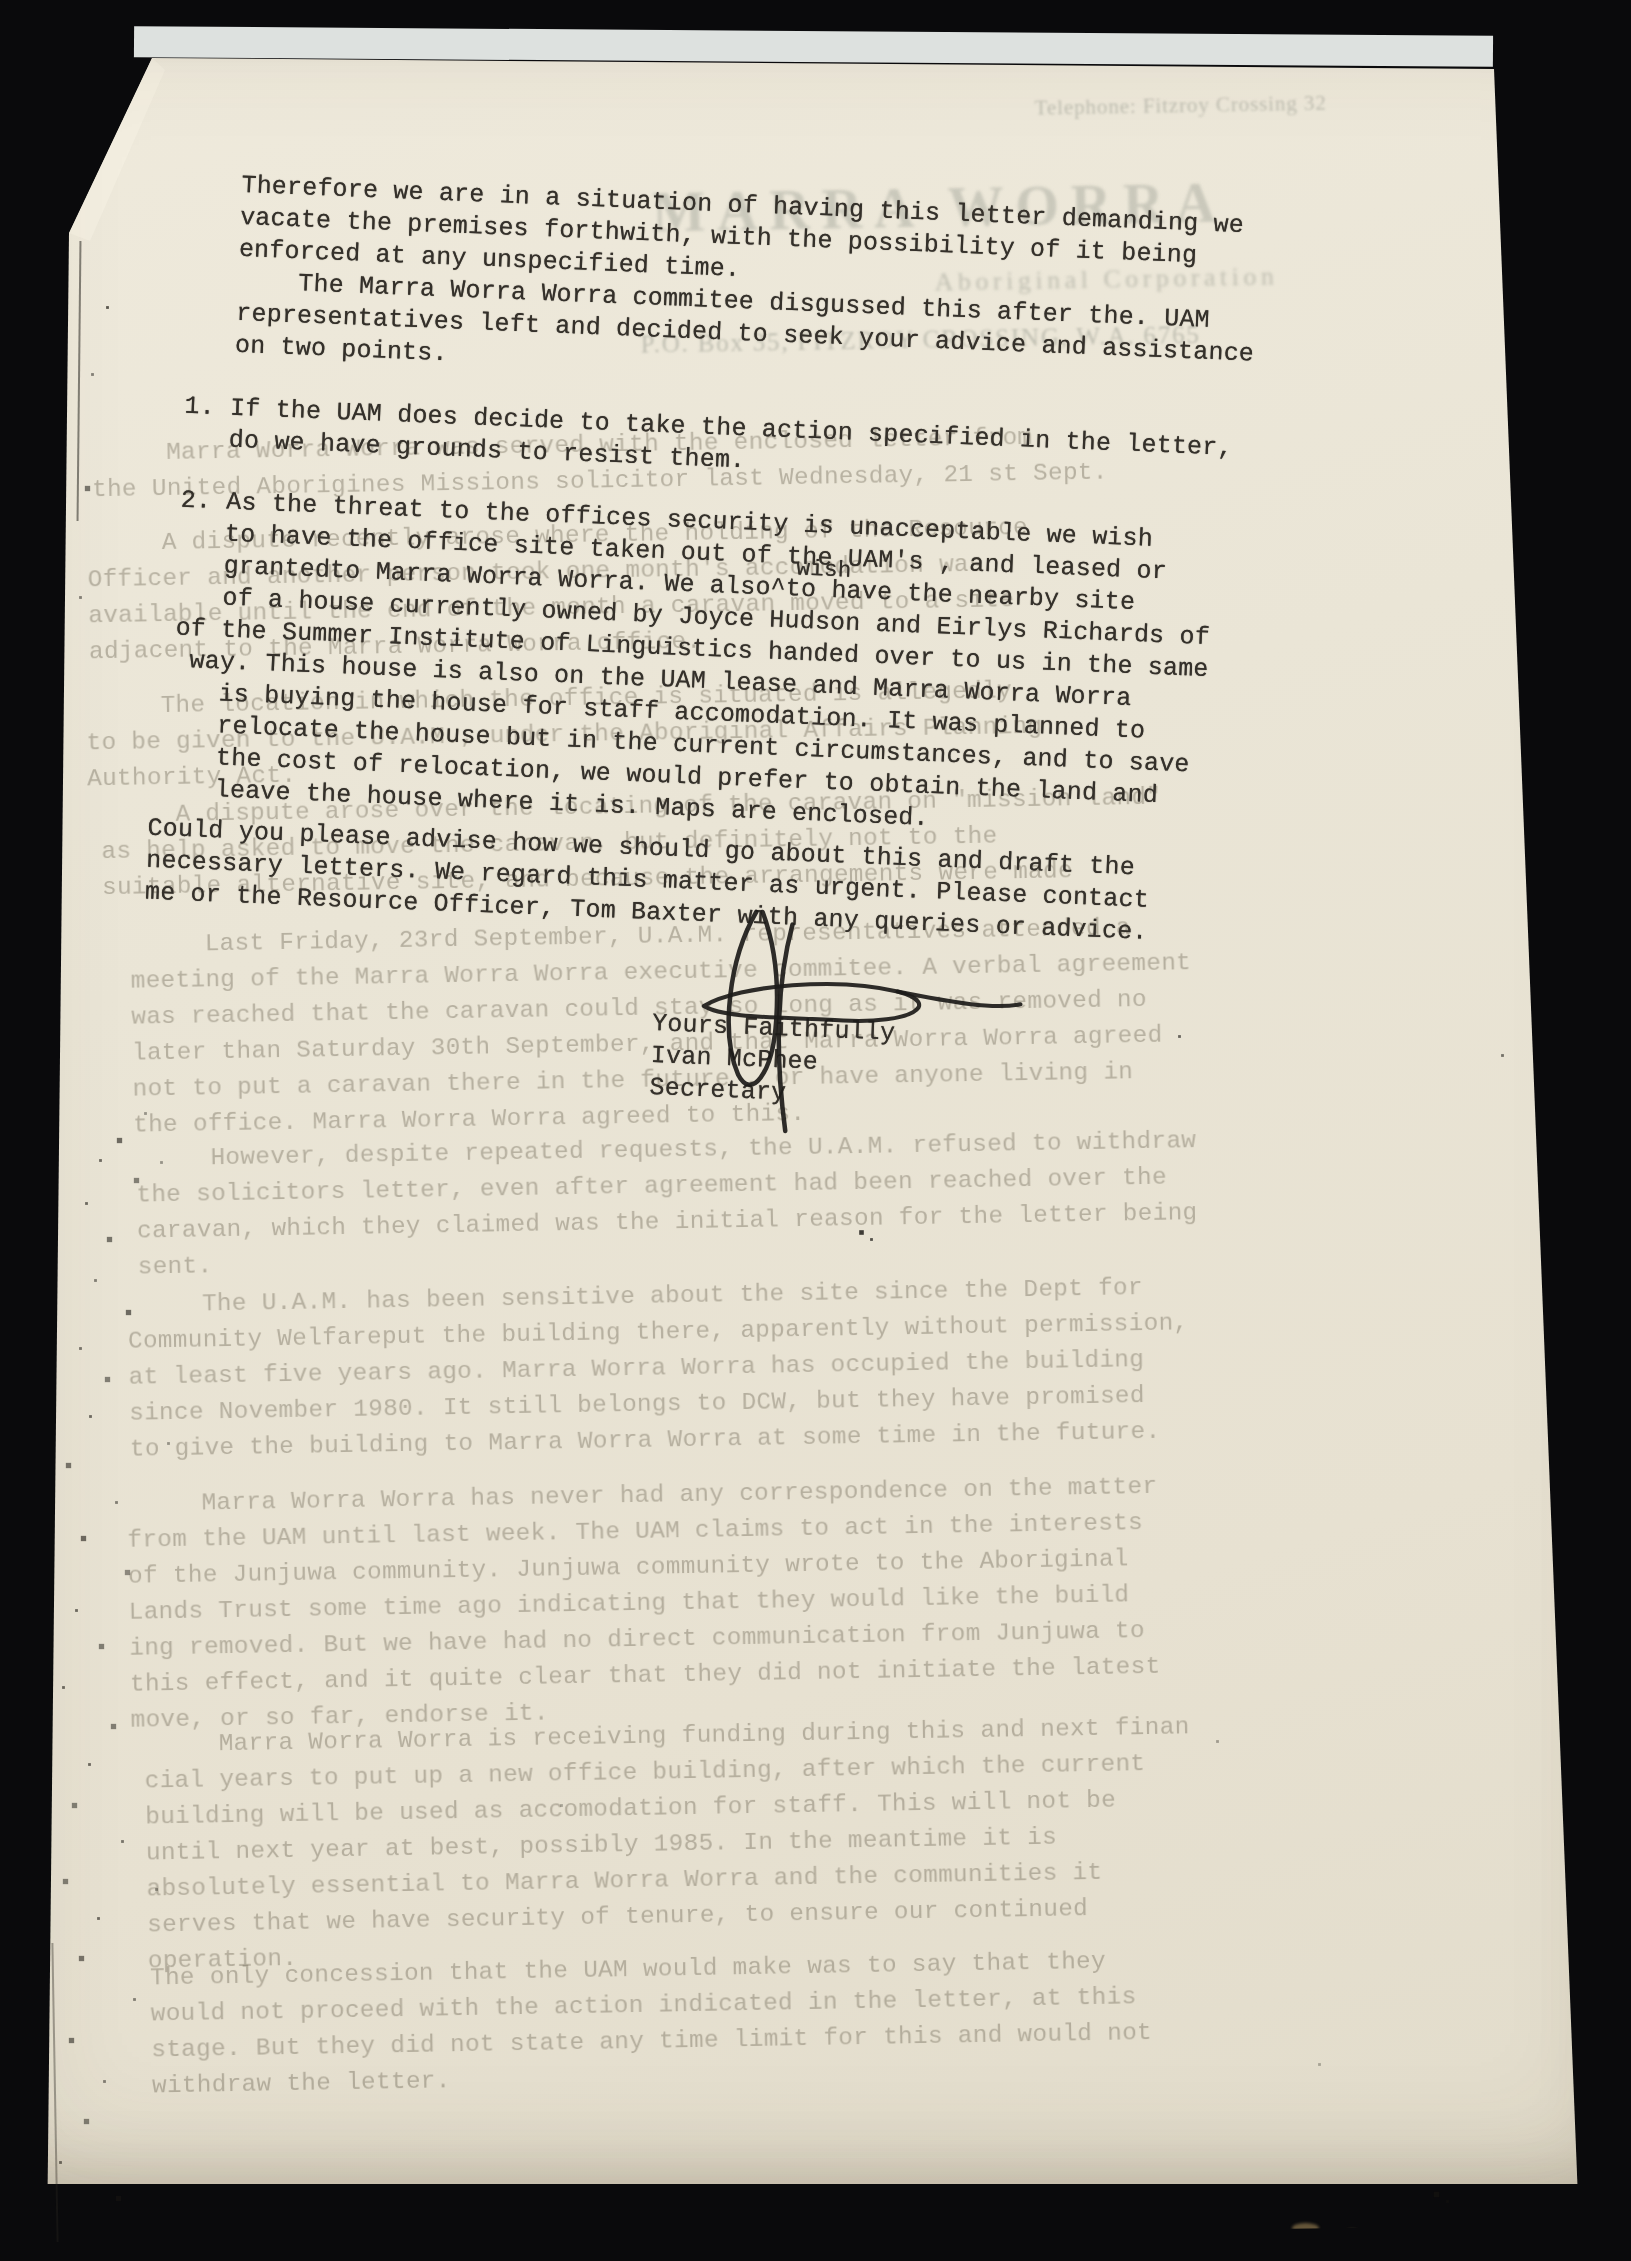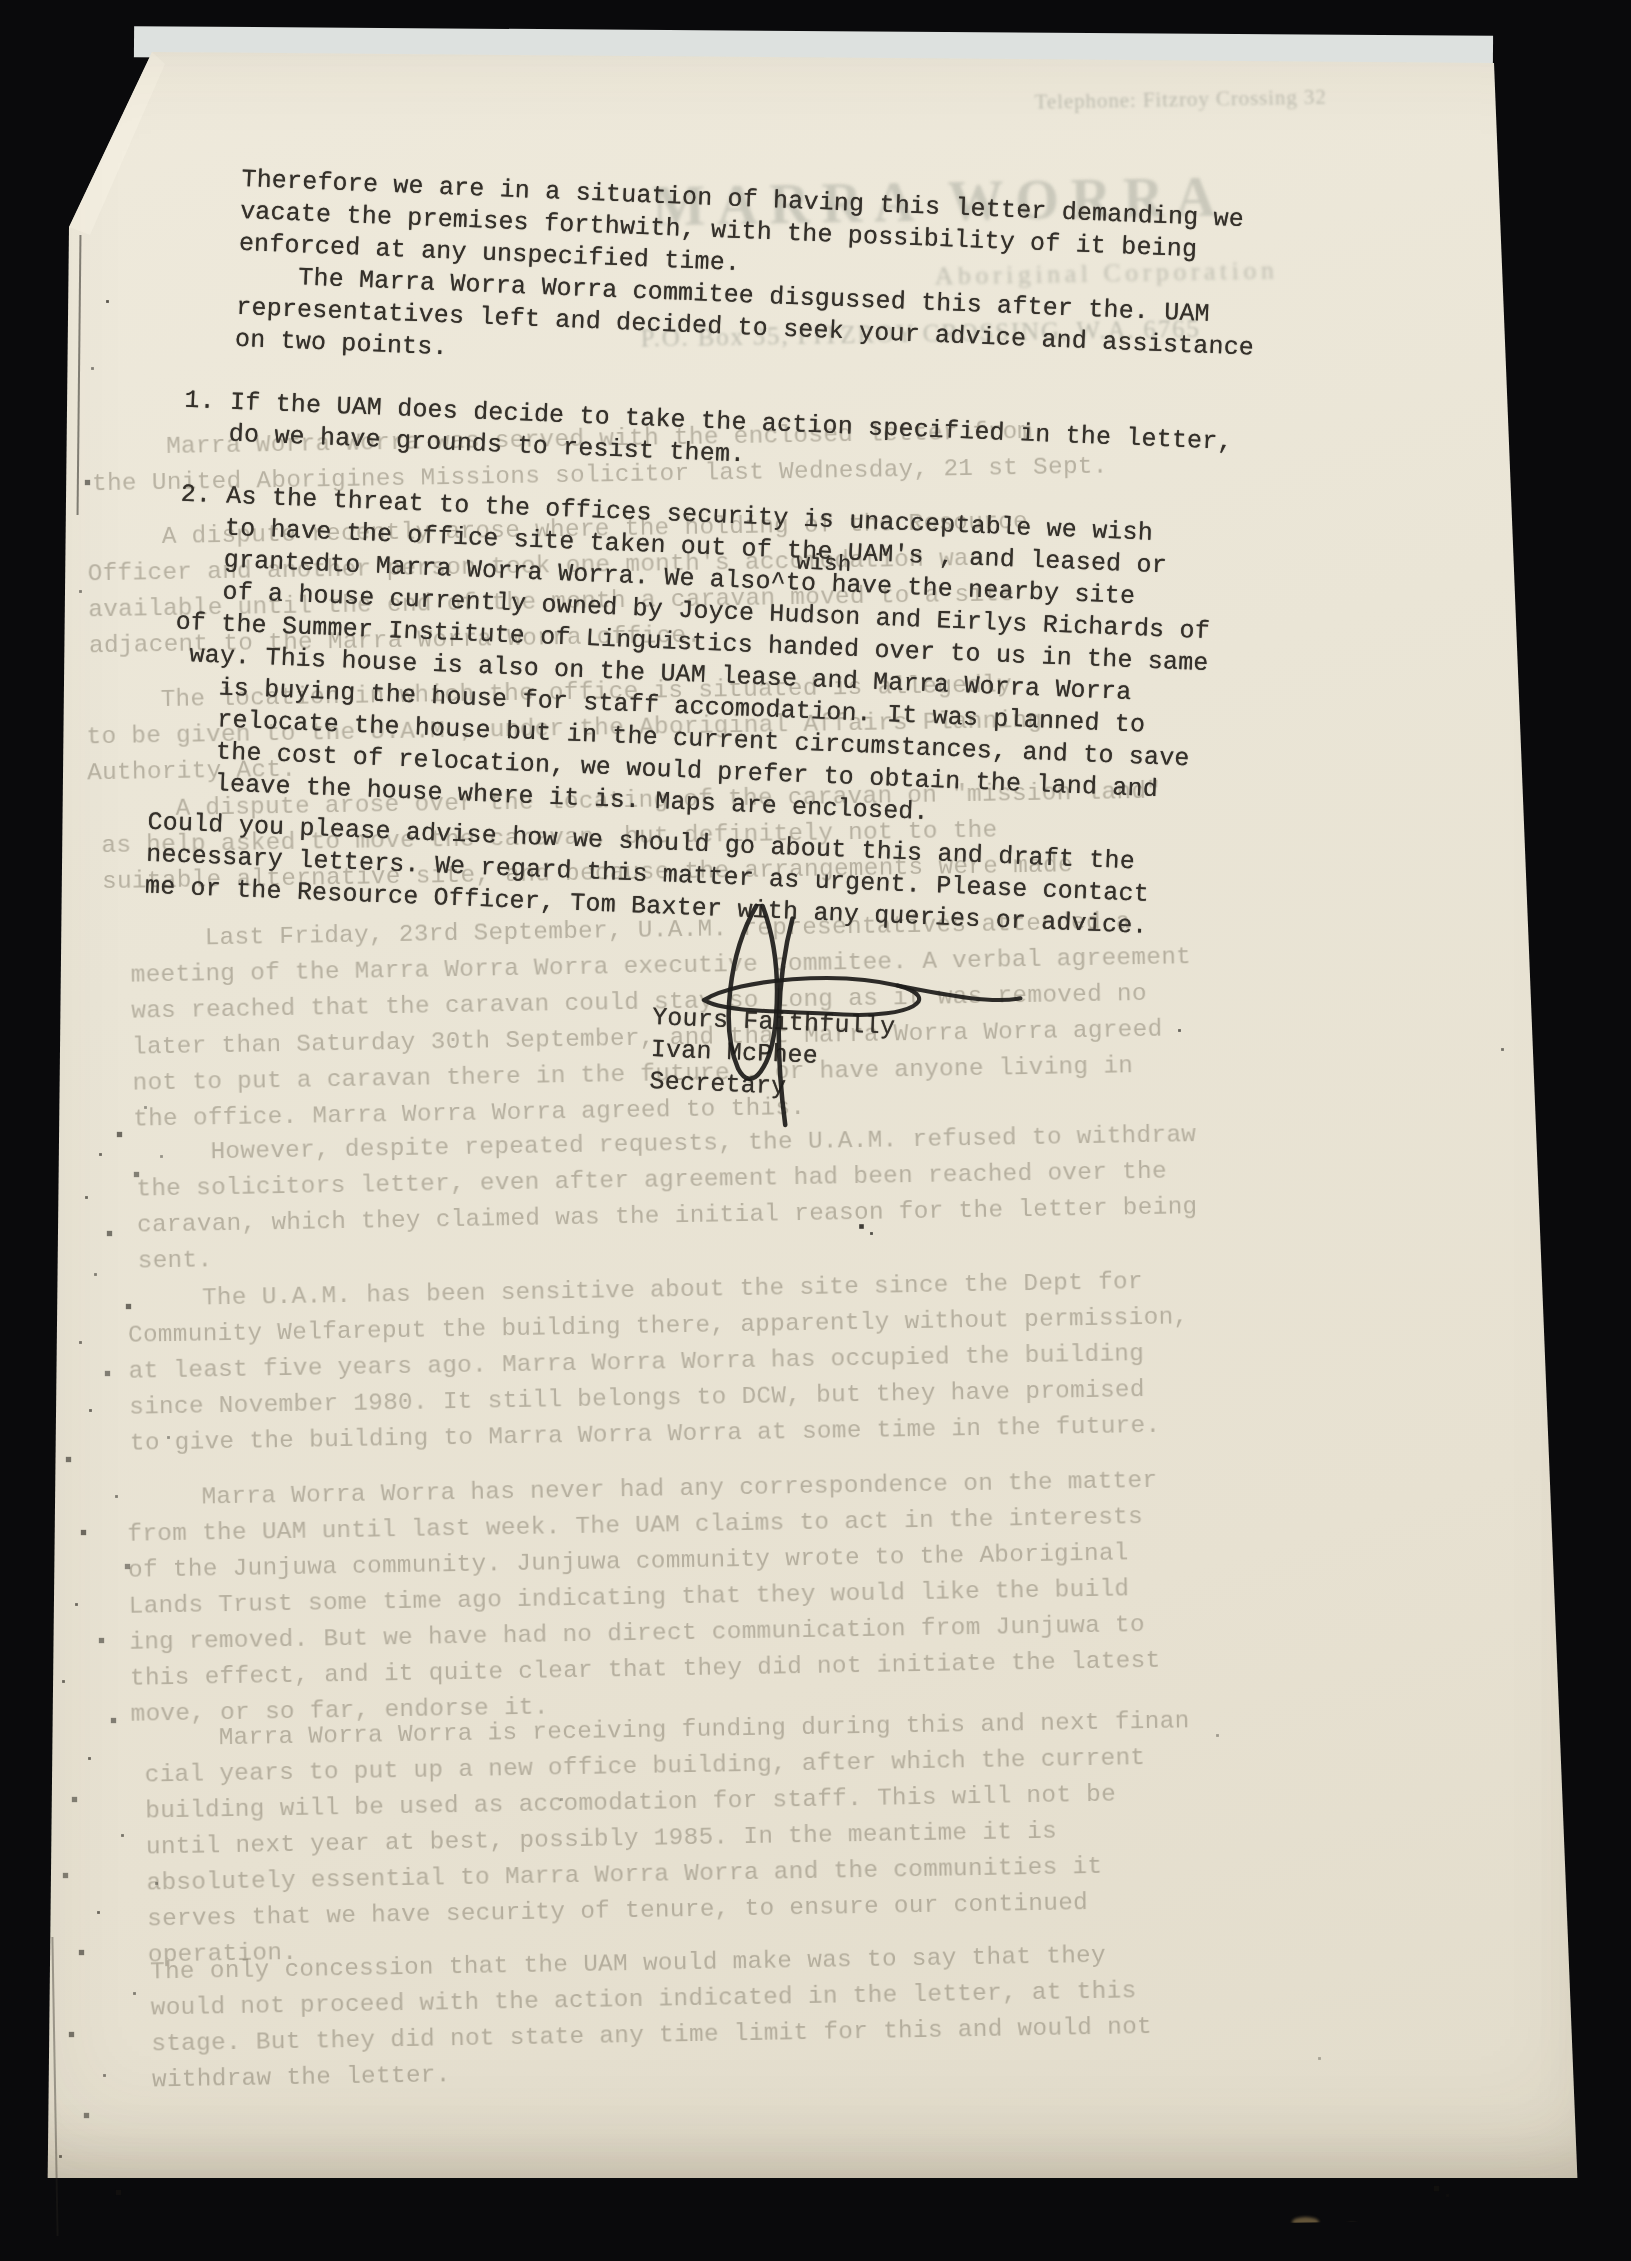--- a/index.html
+++ b/index.html
@@ -4,21 +4,21 @@
 <style>
   html,body{margin:0;padding:0;background:#0a0a0c;}
   .stage{position:relative;width:1632px;height:2262px;background:#0a0a0c;overflow:hidden;
          font-family:"Liberation Sans",sans-serif;}
 
   
   .backsheet{position:absolute;left:134px;top:31px;width:1359px;height:31px;
              background:#dde1df;transform:rotate(.4deg);z-index:1;}
 
   
-  .paper{position:absolute;left:0;top:12px;width:1632px;height:2166px;z-index:2;
+  .paper{position:absolute;left:0;top:18px;width:1632px;height:2166px;z-index:2;
          clip-path:polygon(152px 40px,1494px 51px,1579px 2207px,47px 2227px,69px 215px);
          background:linear-gradient(163deg,#efeadc 0%,#eae5d6 38%,#e7e1d1 72%,#e2dccb 100%);}
   .paper::after{content:"";position:absolute;inset:0;z-index:40;pointer-events:none;
          box-shadow:inset 0 0 127px rgba(74,62,36,.16), inset -27px -9px 72px rgba(70,58,34,.12),
                     inset 18px 0 54px rgba(70,58,34,.07);}
   .fold-sliver{position:absolute;left:0;top:0;width:362px;height:362px;z-index:3;
          clip-path:polygon(152px 40px,69px 215px,90px 223px,165px 52px);
          background:#f3eee1;opacity:.85;}
 
   

